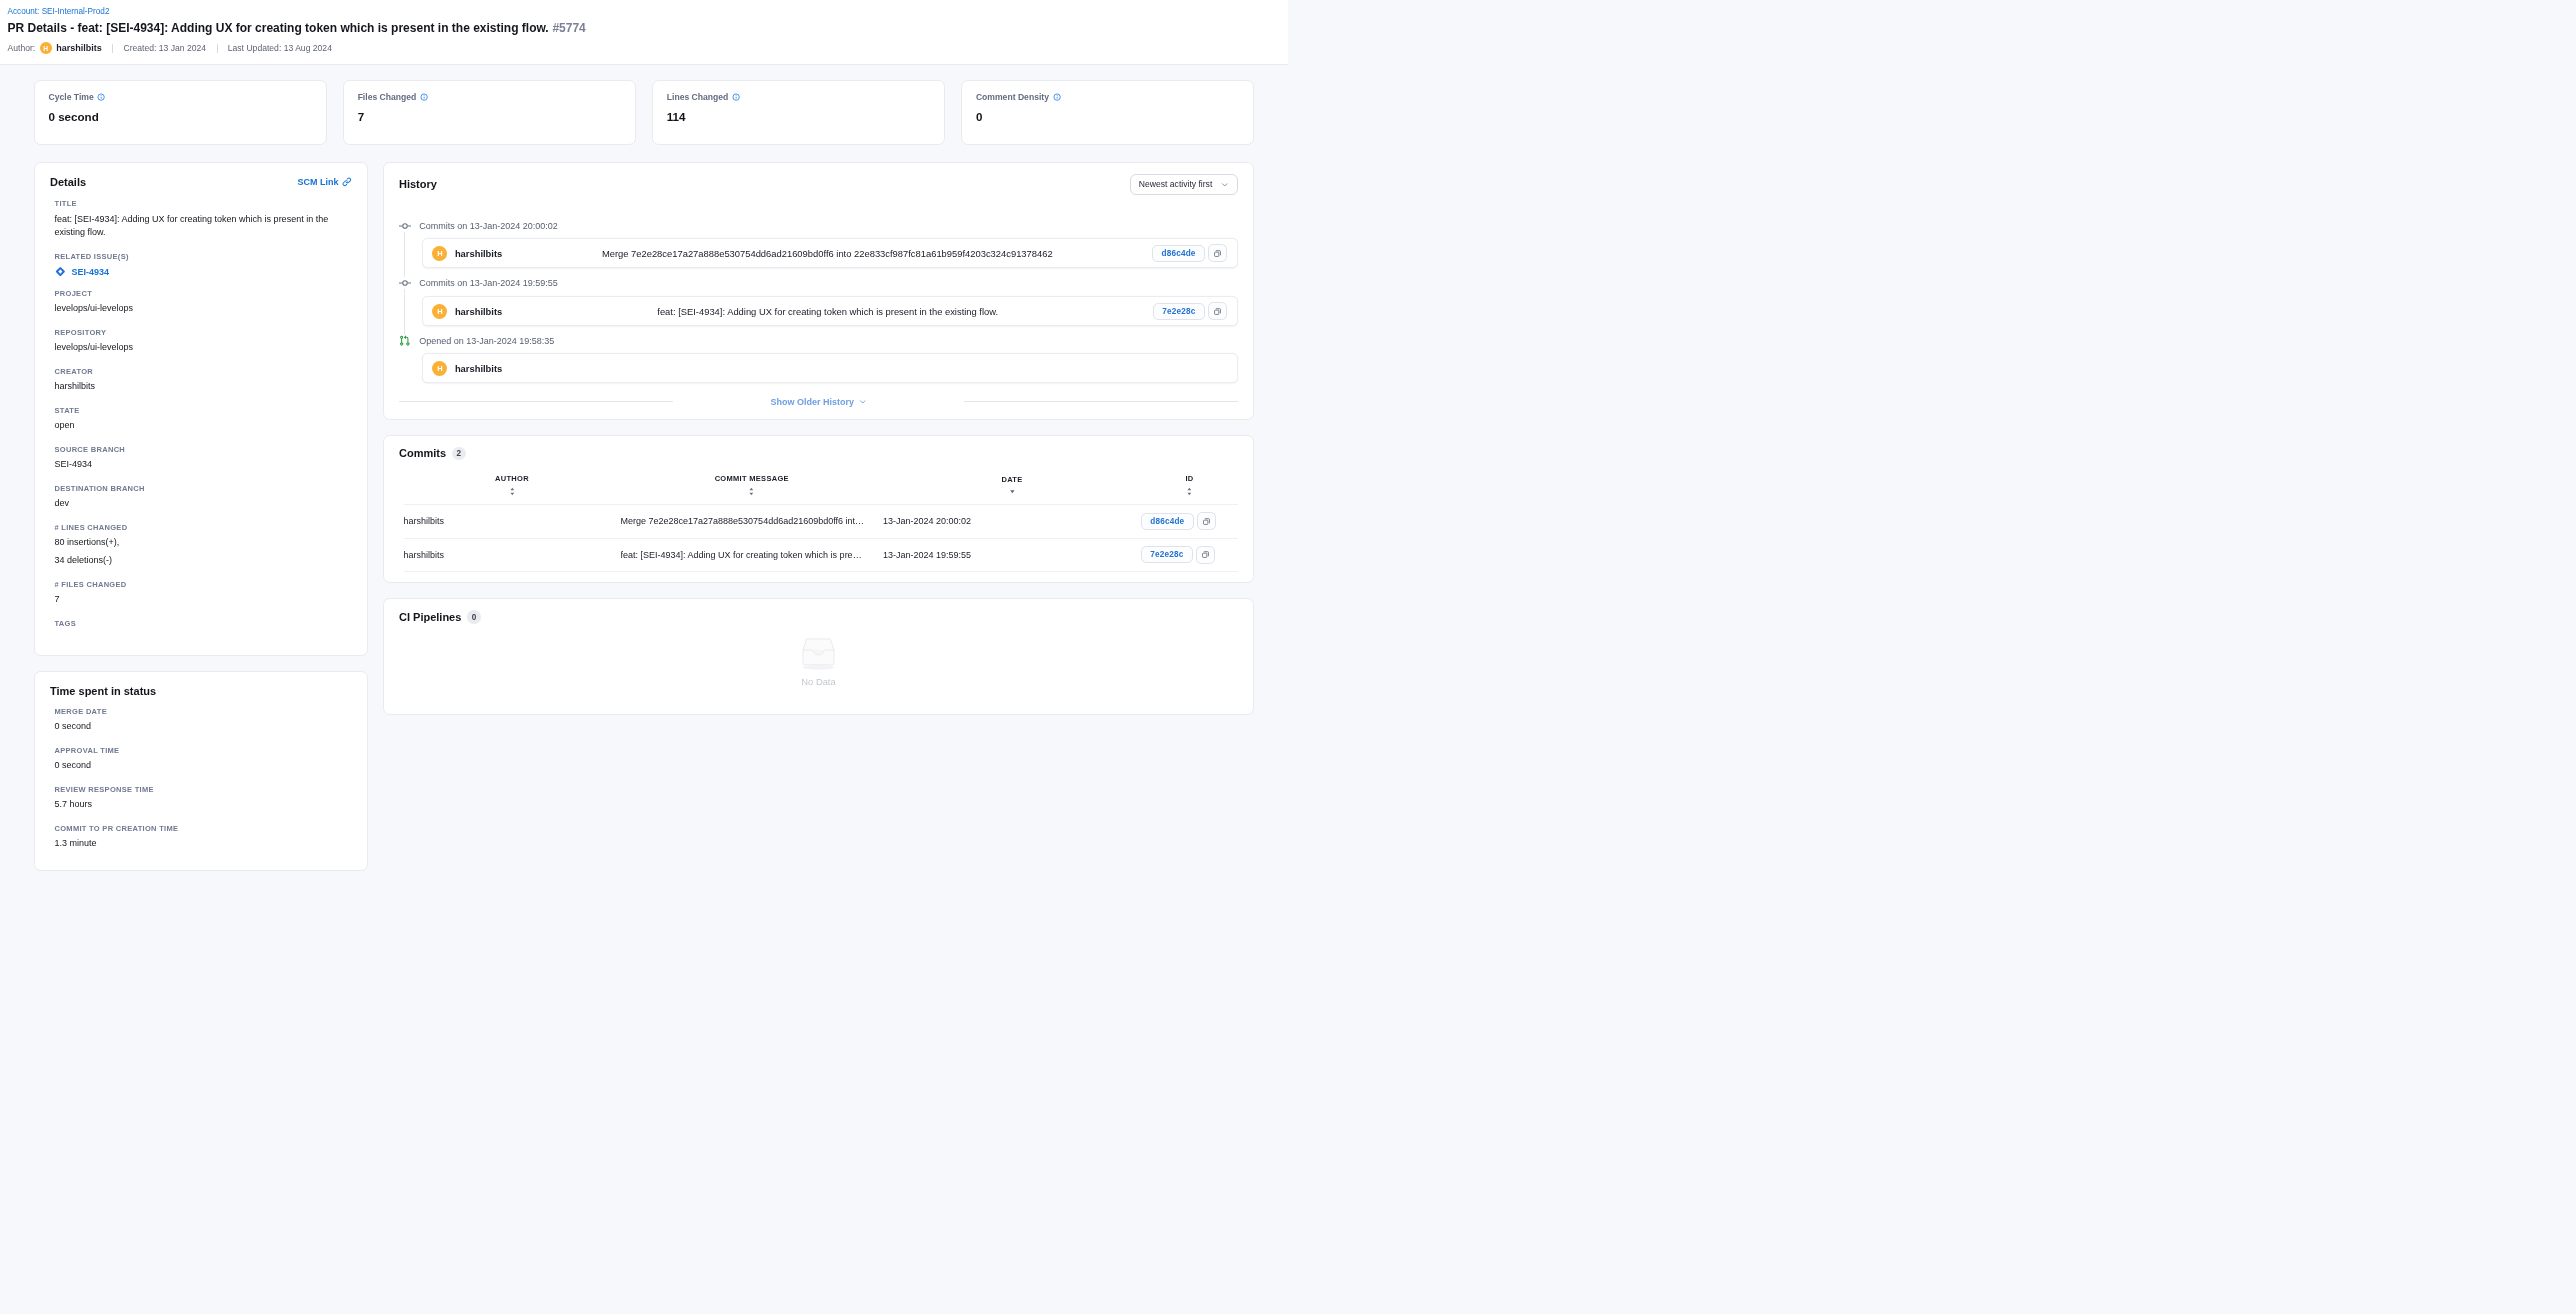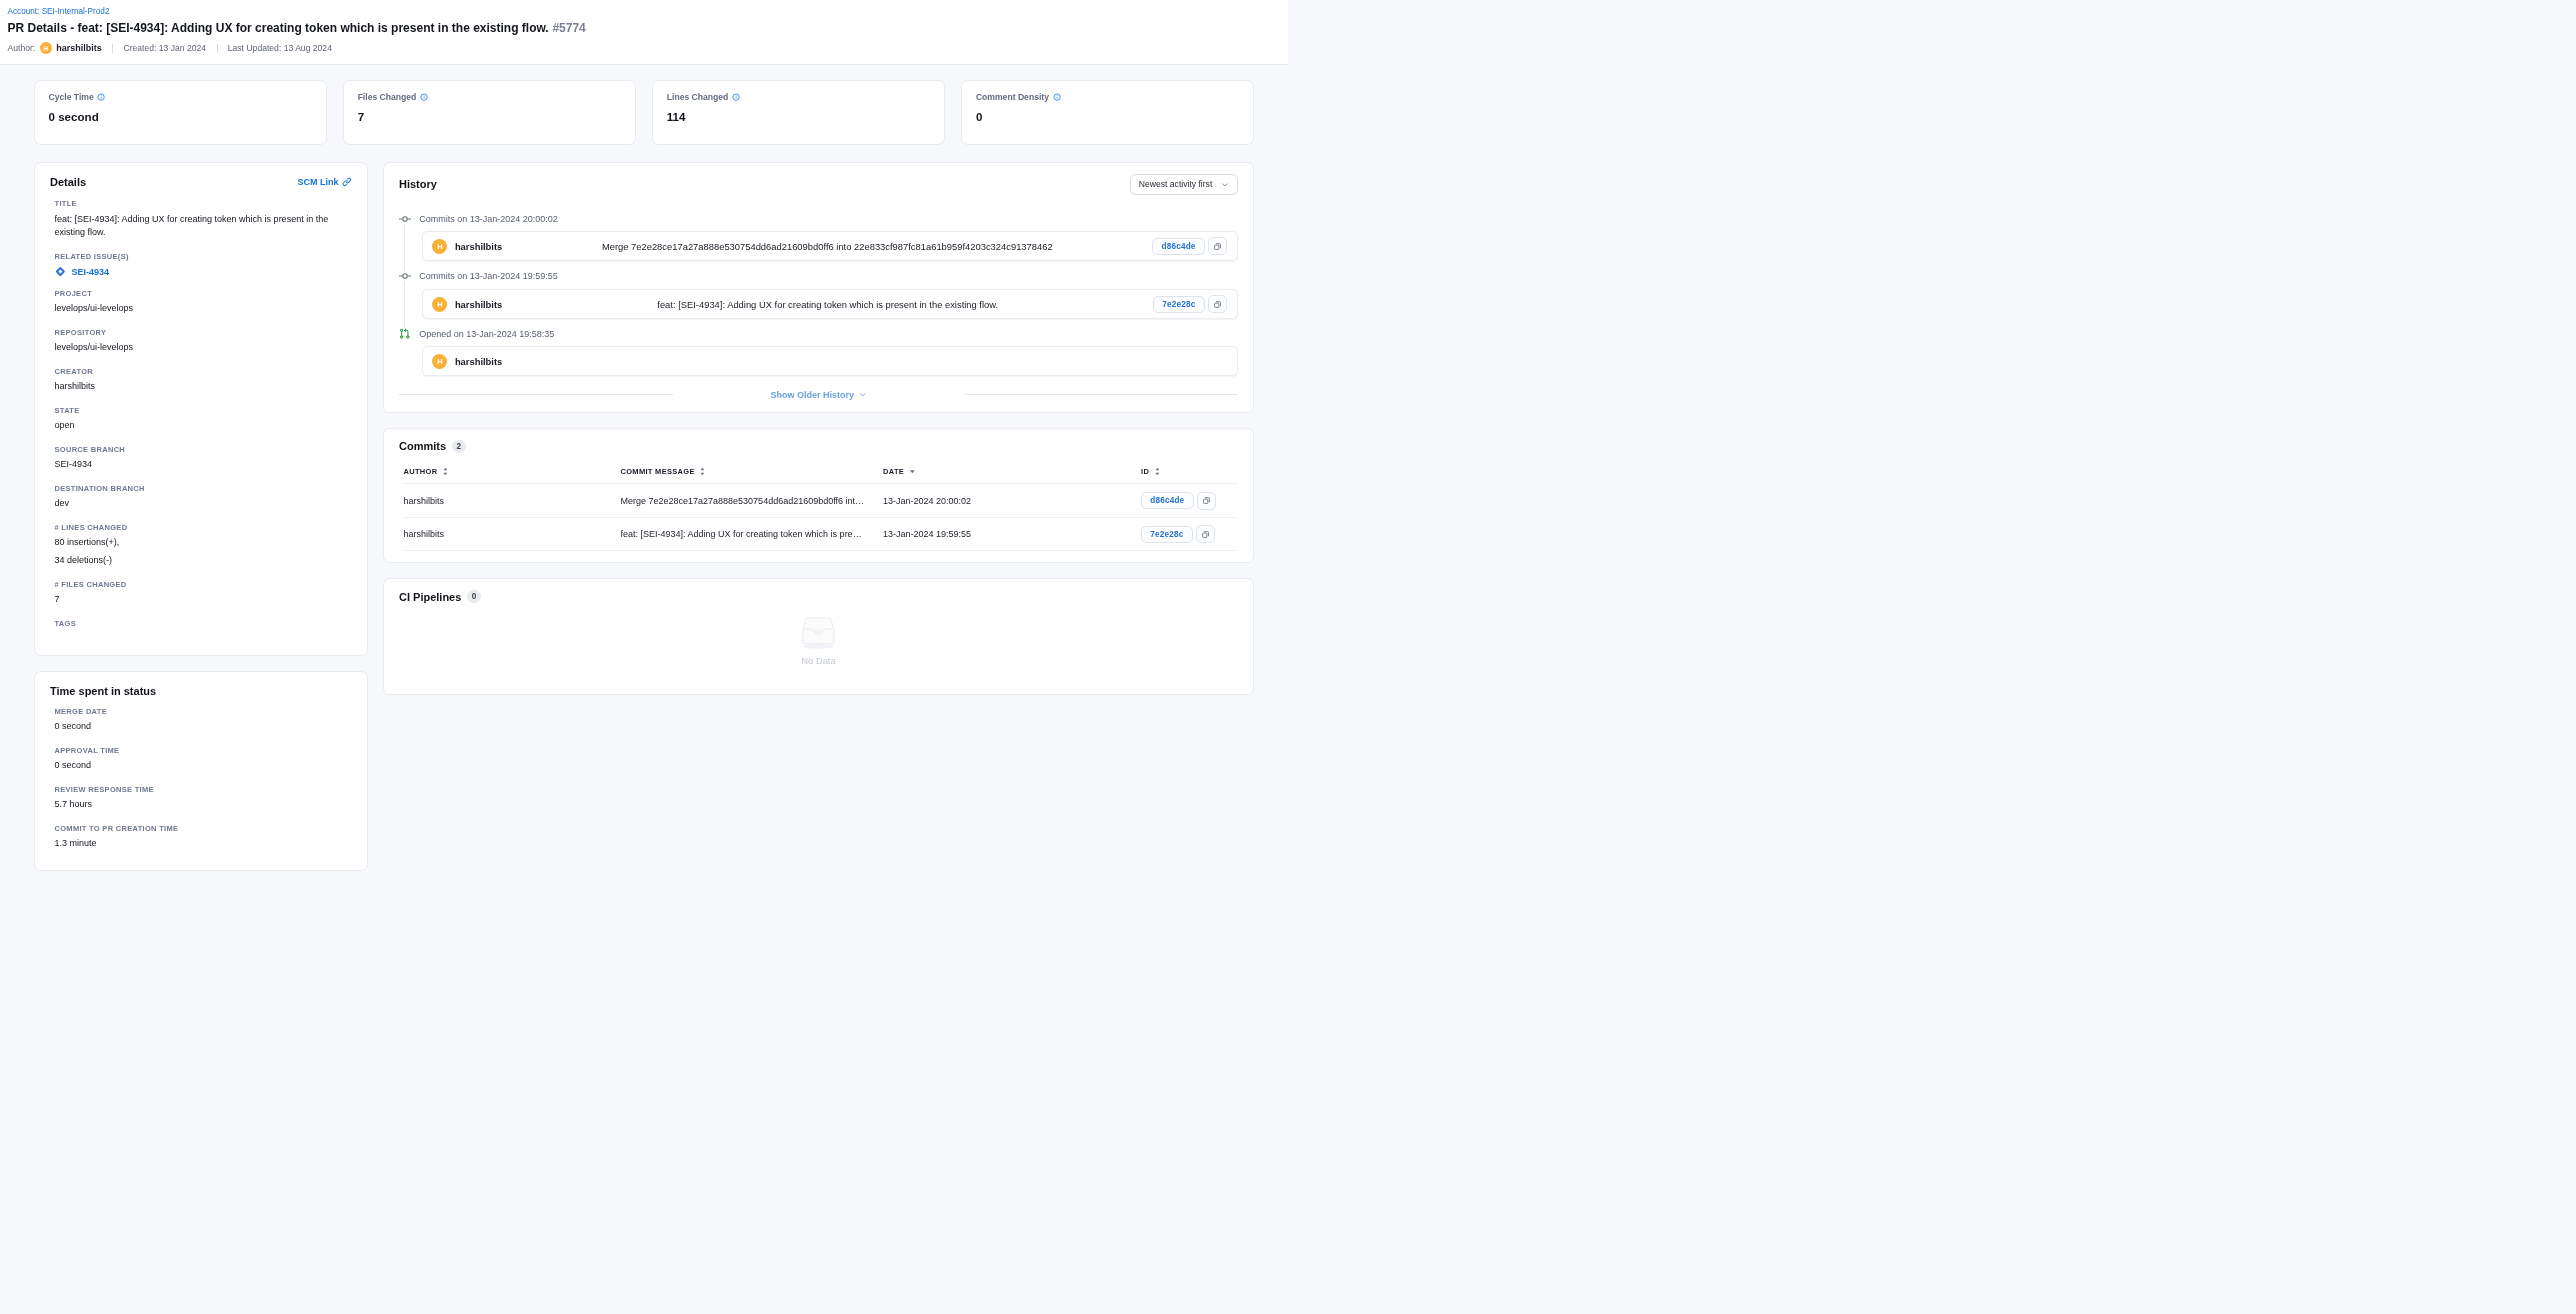--- a/index.html
+++ b/index.html
@@ -50,21 +50,21 @@
   .issue-link { display:flex; align-items:center; gap:6px; margin-top:6px; font-size:9px; font-weight:700; color:#1673d2; cursor:pointer; }
   .diamond { width:6.7px; height:6.7px; background:#2470d8; transform:rotate(45deg); border-radius:1.1px; position:relative; margin:1.5px 2.2px; }
   .diamond::after { content:""; position:absolute; inset:2.1px; background:#fff; border-radius:0.4px; }
   .time-panel { margin-top:15px; padding:13.5px 15px 7.5px; }
   .time-panel .fields { margin-top:9.7px; }
 
   
   .history-panel { padding:11.2px 15px 12px; }
   .sort-btn { display:flex; align-items:center; gap:9px; border:0.7px solid #d8dbe3; border-radius:6px;
               padding:4.5px 8.2px; font-size:8.6px; color:#272b36; background:#fff; cursor:pointer; }
-  .timeline { margin-top:18px; }
+  .timeline { margin-top:25px; }
   .t-label { display:flex; align-items:center; gap:8.2px; font-size:9px; color:#575e71; }
   .t-icon { width:12px; display:flex; justify-content:center; flex:none; }
   .t-body { margin-left:5.2px; border-left:0.7px solid #e4e6ec; padding:6.7px 0 9px 16.5px; }
   .t-body.last { border-left:0.7px solid transparent; padding-bottom:1.5px; }
   .commit-card { display:flex; align-items:center; background:#fff; border:0.7px solid #eaecf1;
                  box-shadow:0 0.7px 1.5px rgba(20,24,40,.05); border-radius:5.2px; height:30px; padding:0 9.7px; }
   .cc-name { margin-left:7.5px; font-size:9.4px; font-weight:700; color:#191c25; }
   .cc-msg { flex:1; text-align:center; font-size:9.4px; color:#191c25; white-space:nowrap;
             overflow:hidden; text-overflow:ellipsis; padding:0 9px; }
   .hash-chip { display:flex; align-items:center; gap:3px; flex:none; }
@@ -79,21 +79,21 @@
 
   
   .commits-panel { margin-top:15px; padding:11.2px 15px 10.5px; }
   .count-badge { min-width:13.5px; height:13.5px; border-radius:6.7px; background:#eaebef; color:#3d4250;
                  font-size:8.2px; font-weight:700; display:inline-flex; align-items:center; justify-content:center;
                  margin-left:6px; padding:0 3.7px; }
   .table { margin:10.5px 0 0 4.5px; }
   .thead, .trow { display:grid; grid-template-columns:217px 1fr 258px 97px; align-items:center; }
   .thead { padding:3px 0 7.5px; }
   .th { display:flex; align-items:center; gap:4.5px; font-size:7.5px; font-weight:700; color:#1a1e29;
-        letter-spacing:0.3px; cursor:pointer; }
+        letter-spacing:0.3px; cursor:pointer;flex-direction:column; }
   .trow { height:34px; border-top:0.7px solid #eef0f4; font-size:9px; color:#1b1e28; }
   .table .trow:last-child { border-bottom:0.7px solid #eef0f4; }
   .trow .msg { white-space:nowrap; overflow:hidden; text-overflow:ellipsis; padding-right:18px; }
 
   
   .ci-panel { margin-top:15px; padding:11.2px 15px 13.5px; min-height:117px; }
   .empty { display:flex; flex-direction:column; align-items:center; justify-content:center; padding:12px 0 3px; }
   .no-data { margin-top:6px; font-size:9.4px; color:#c4c8d0; }
 </style>
 </head>

